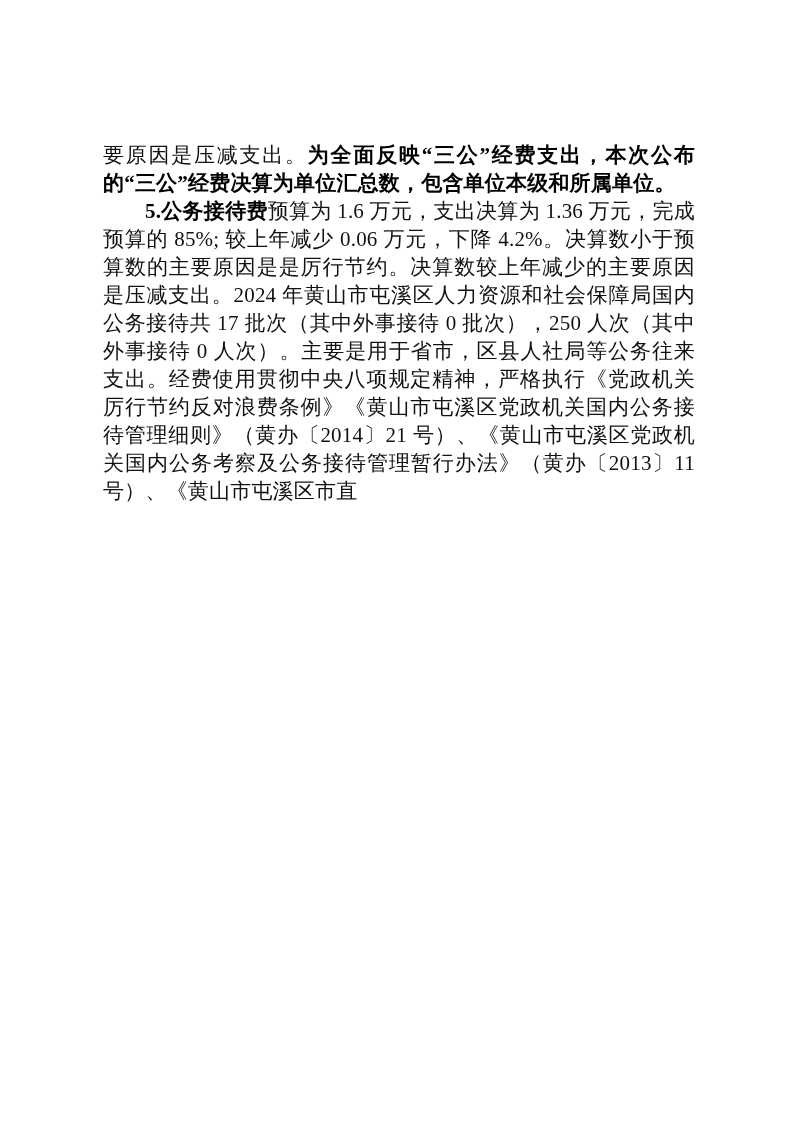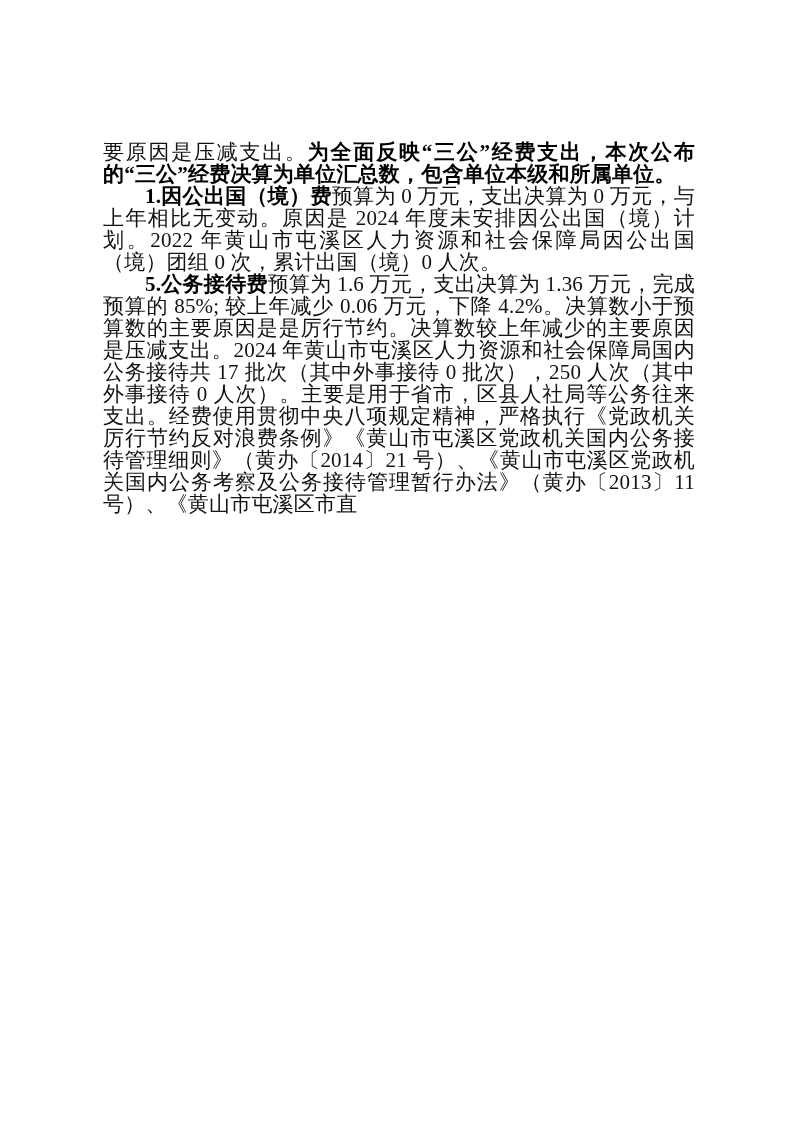--- a/index.html
+++ b/index.html
@@ -15,21 +15,21 @@
     overflow: hidden;
     font-family: "Liberation Serif", "DejaVu Serif", serif;
   }
   .content {
     position: absolute;
     left: 103px;
     top: 141px;
     width: 592px;
     color: #111111;
     font-size: 21px;
-    line-height: 22px;
+    line-height: 28px;
     text-align: justify;
     letter-spacing: 0.2px;
   }
   .para {
     margin: 0;
     padding: 0;
   }
   .para.indent {
     text-indent: 2em;
   }
@@ -46,22 +46,19 @@
 
 <div class="page">
   <div class="content">
 
     <p class="para">
       <span class="seg-regular">要原因是压减支出。</span><span class="seg-bold">为全面反映“三公”经费支出，本次公布的“三公”经费决算为单位汇总数，包含单位本级和所属单位。</span>
     </p>
 
 
 
-    <p class="para indent">
-      <span class="seg-bold">1.因公出国（境）费</span><span class="seg-regular">预算为 0 万元，支出决算为 0 万元，与上年相比无变动。原因是 2024 年度未安排因公出国（境）计划。2022 年黄山市屯溪区人力资源和社会保障局因公出国（境）团组 0 次，累计出国（境）0 人次。</span>
-    </p>
 
     <p class="para indent">
       <span class="seg-bold">5.公务接待费</span><span class="seg-regular">预算为 1.6 万元，支出决算为 1.36 万元，完成预算的 85%; 较上年减少 0.06 万元，下降 4.2%。决算数小于预算数的主要原因是是厉行节约。决算数较上年减少的主要原因是压减支出。2024 年黄山市屯溪区人力资源和社会保障局国内公务接待共 17 批次（其中外事接待 0 批次），250 人次（其中外事接待 0 人次）。主要是用于省市，区县人社局等公务往来支出。经费使用贯彻中央八项规定精神，严格执行《党政机关厉行节约反对浪费条例》《黄山市屯溪区党政机关国内公务接待管理细则》（黄办〔2014〕21 号）、《黄山市屯溪区党政机关国内公务考察及公务接待管理暂行办法》（黄办〔2013〕11 号）、《黄山市屯溪区市直</span>
     </p>
 
   </div>
 </div>
 
 </body></html>

